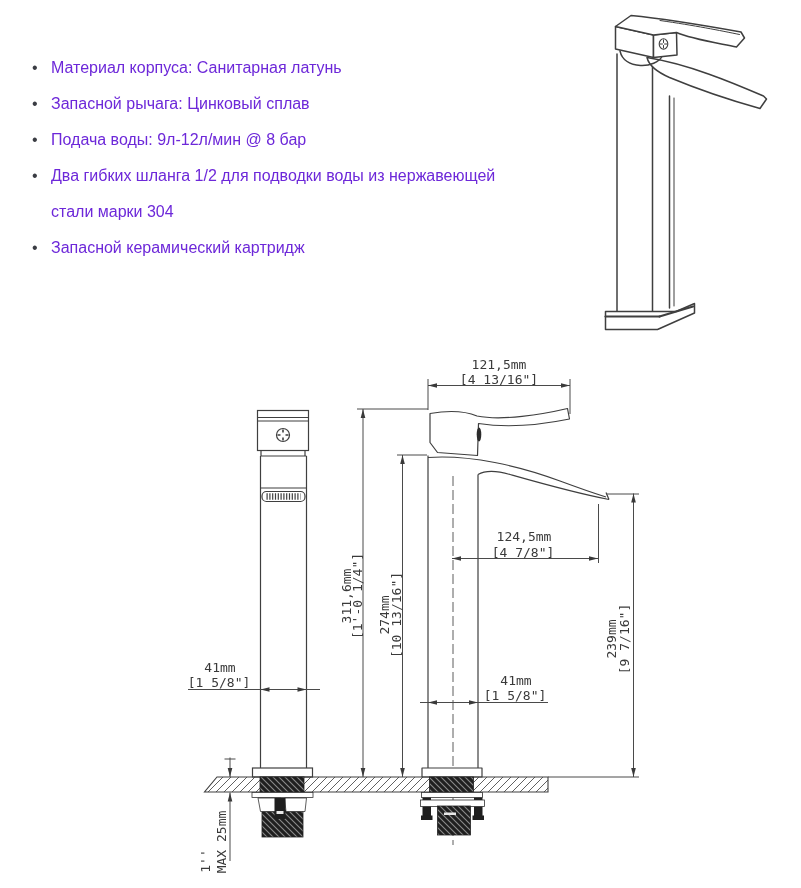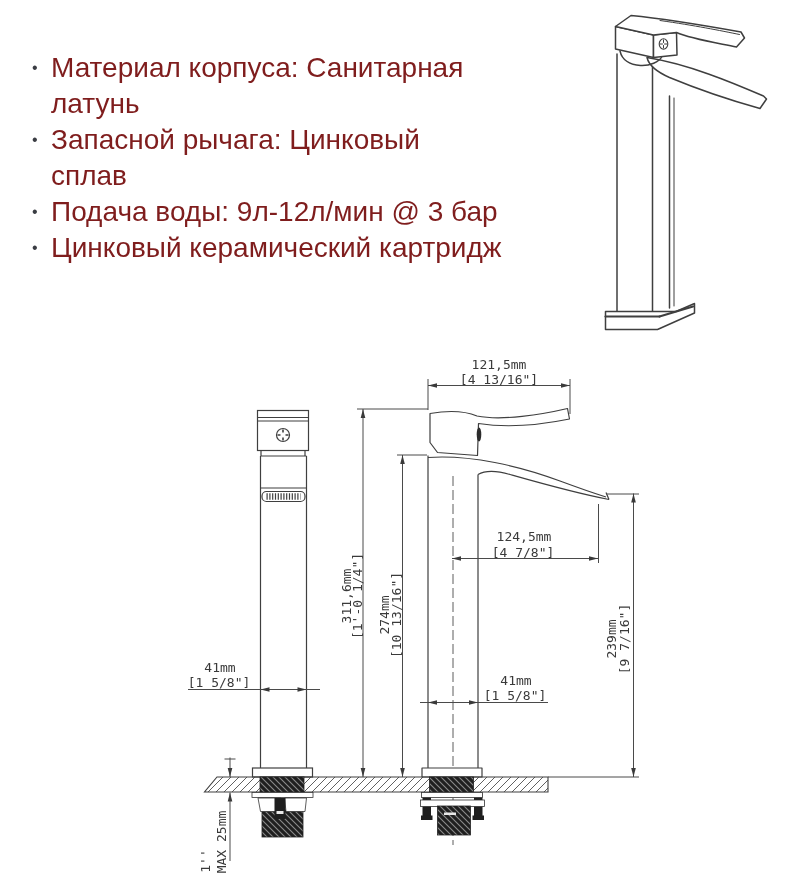--- a/index.html
+++ b/index.html
@@ -1,35 +1,36 @@
 <!DOCTYPE html>
 <html><head>
 <meta charset="utf-8">
 <style>
   html,body{margin:0;padding:0;background:#ffffff;}
   .page{position:relative;width:801px;height:888px;background:#fff;overflow:hidden;
         font-family:"Liberation Sans",sans-serif;}
   .specs{position:absolute;left:32px;top:50px;margin:0;padding:0;list-style:none;width:470px;}
-  .specs li{position:relative;padding-left:19px;font-size:28px;line-height:36px;
-            color:#7f1d1d;max-width:452px;}
+  .specs li{position:relative;padding-left:19px;font-size:16px;line-height:36px;
+            color:#6d28d9;max-width:452px;}
   .specs li::before{content:"•";position:absolute;left:0;top:0;font-size:16px;color:#3a3d43;}
   .product-image{position:absolute;left:555px;top:0;}
   .tech-drawing{position:absolute;left:150px;top:340px;}
   text{font-family:"DejaVu Sans Mono","Liberation Mono",monospace;font-size:13px;}
 </style>
 </head>
 <body>
 
 <div class="page">
 
   <ul class="specs">
     <li>Материал корпуса: Санитарная латунь</li>
     <li>Запасной рычага: Цинковый сплав</li>
-    <li>Подача воды: 9л-12л/мин @ 3 бар</li>
-    <li>Цинковый керамический картридж</li>
+    <li>Подача воды: 9л-12л/мин @ 8 бар</li>
+    <li>Два гибких шланга 1/2 для подводки воды из нержавеющей стали марки 304</li>
+    <li>Запасной керамический картридж</li>
   </ul>
 
   <svg class="product-image" width="250" height="340" viewBox="555 0 250 340">
     <g stroke="#3f3f3f" stroke-width="1.5" fill="none" stroke-linejoin="round" stroke-linecap="round">
 
       <path d="M617,54 V311"></path>
       <path d="M652.5,66 V311"></path>
       <path d="M669.5,96 V308"></path>
       <path d="M674,98 V306" stroke-width="1"></path>
 

